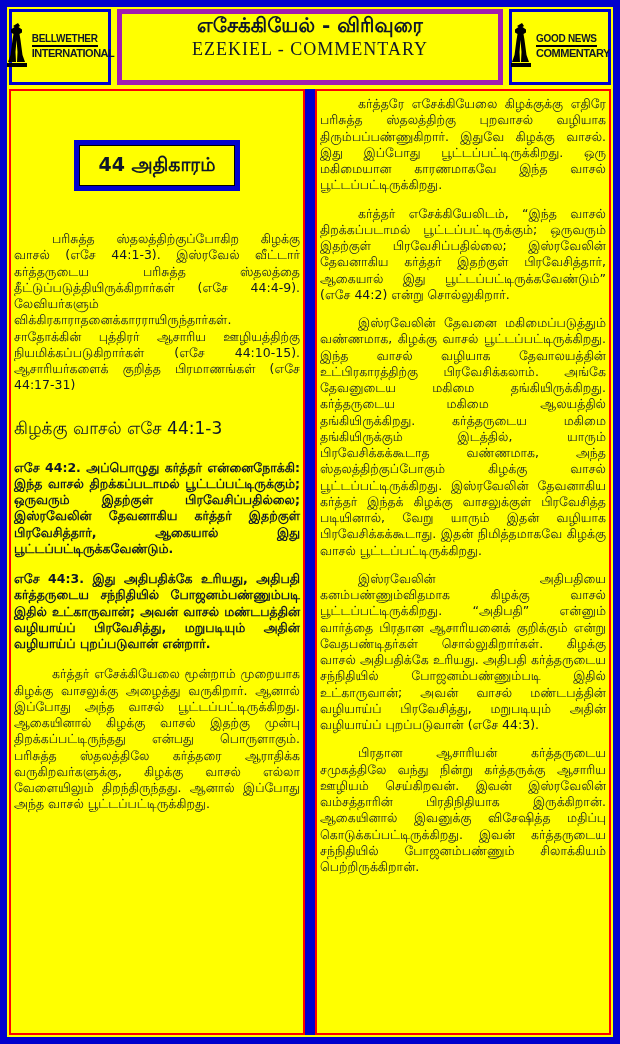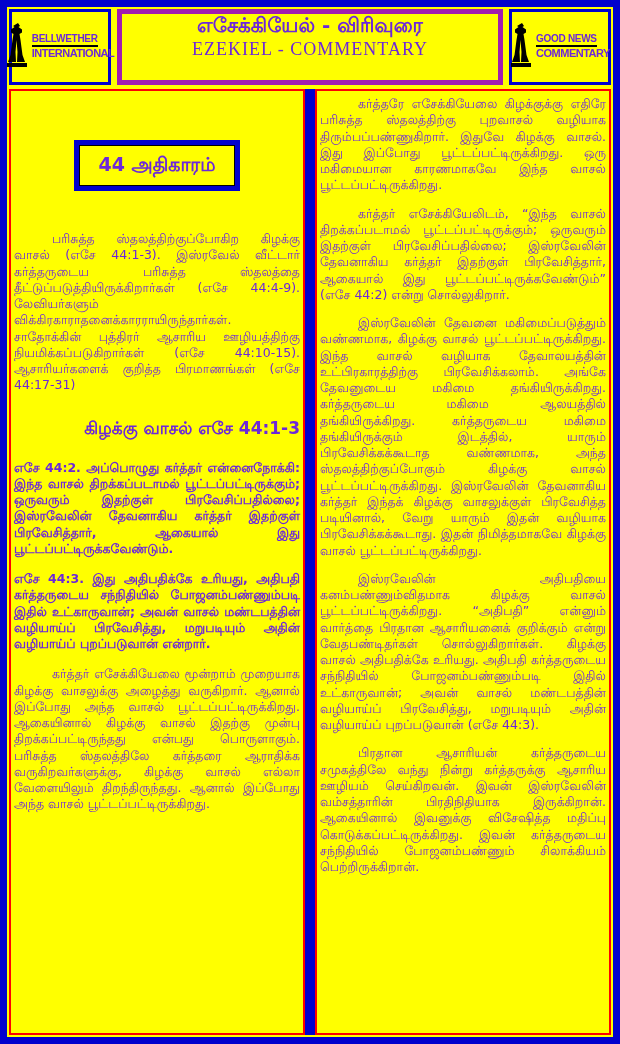--- a/index.html
+++ b/index.html
@@ -2,21 +2,21 @@
 <html><head>
 <meta charset="utf-8">
 <style>
   html,body { margin:0; padding:0; background:#888; }
   .page {
     width:620px; height:1044px;
     box-sizing:border-box;
     background:#0101cd;           
     padding:7px;
     font-family:"DejaVu Sans", sans-serif;
-    color:#6d28d9;
+    color:#0f172a;
   }
   .inner {
     width:100%; height:100%;
     box-sizing:border-box;
     background:#ffff00;
     padding:2px;
     display:flex; flex-direction:column; gap:4px;
   }
   
   .header-row { display:flex; gap:6px; height:76px; flex:0 0 auto; }
@@ -57,22 +57,22 @@
   .divider { width:10px; background:#0101cd; flex:0 0 auto; }
 
   p {
     margin:0 0 12px;
     font-size:12.5px; line-height:1.3;
     text-align:justify;
   }
   .indent { text-indent:38px; }
   .verse { font-weight:bold; margin-bottom:14px; }
   .section-heading {
-    font-weight:bold; font-size:17px;
-    margin:24px 0 20px; text-align:right;
+    font-weight:normal; font-size:17px;
+    margin:24px 0 20px; text-align:left;
   }
   .chapter-box {
     width:max-content;
     margin:44px auto 40px;
     border:5px solid #0101cd;
     box-shadow: inset 0 0 0 1px #000;
     padding:8px 20px;
     font-weight:bold; font-size:19px;
     background:#ffff00;
     text-align:right;

